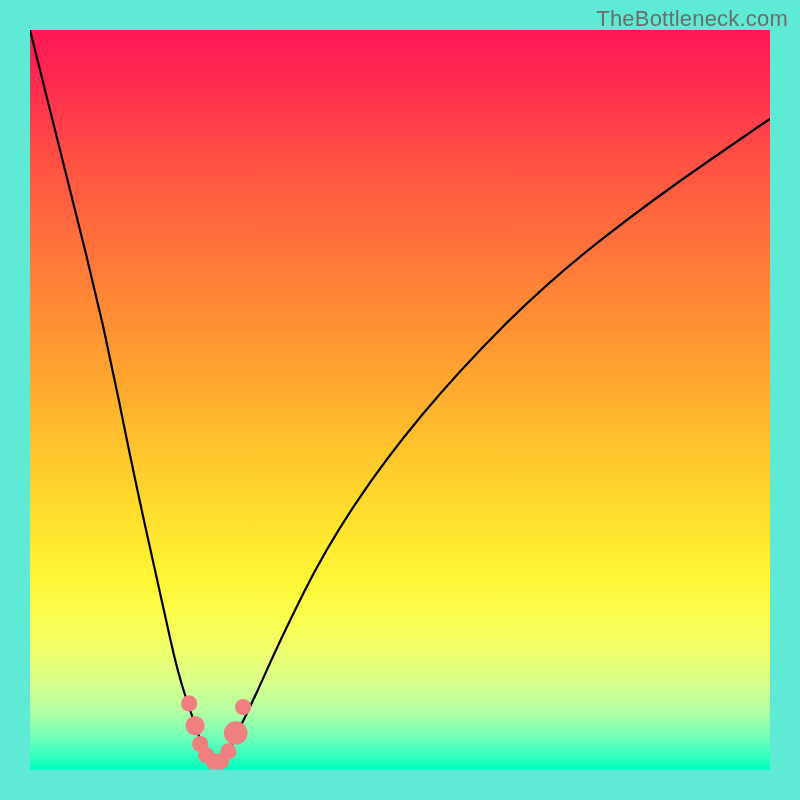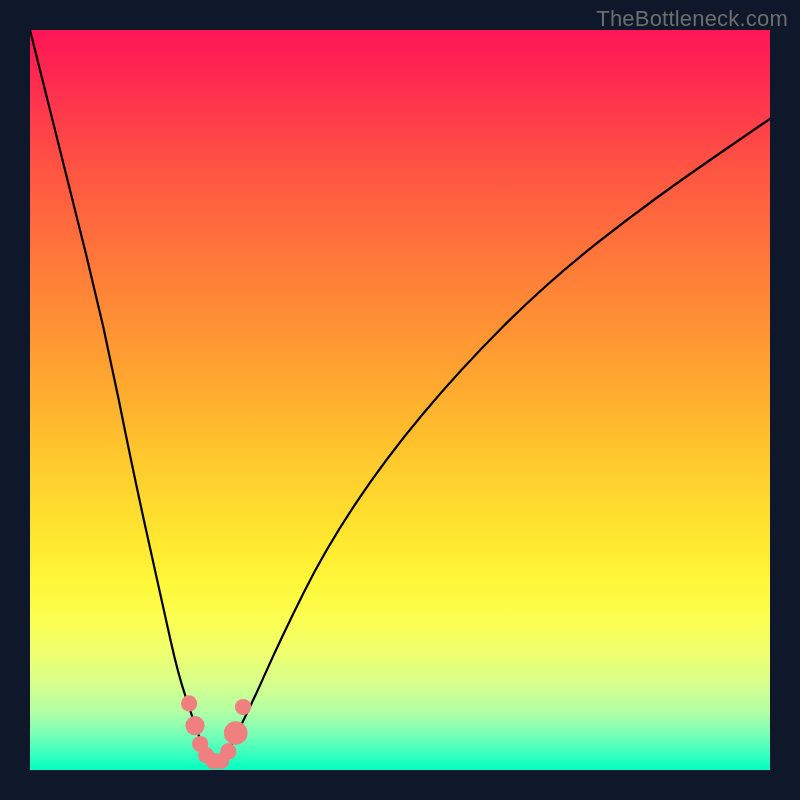--- a/index.html
+++ b/index.html
@@ -10,21 +10,21 @@
     overflow: hidden;
     background: #000;
     font-family: Arial, Helvetica, sans-serif;
   }
   .frame {
     position: absolute;
     top: 0;
     left: 0;
     width: 800px;
     height: 800px;
-    background: #0f172a;
+    background: #5eead4;
   }
   .plot {
     position: absolute;
     top: 30px;
     left: 30px;
     width: 740px;
     height: 740px;
     background: linear-gradient(
       to bottom,
       #ff1656 0%,

